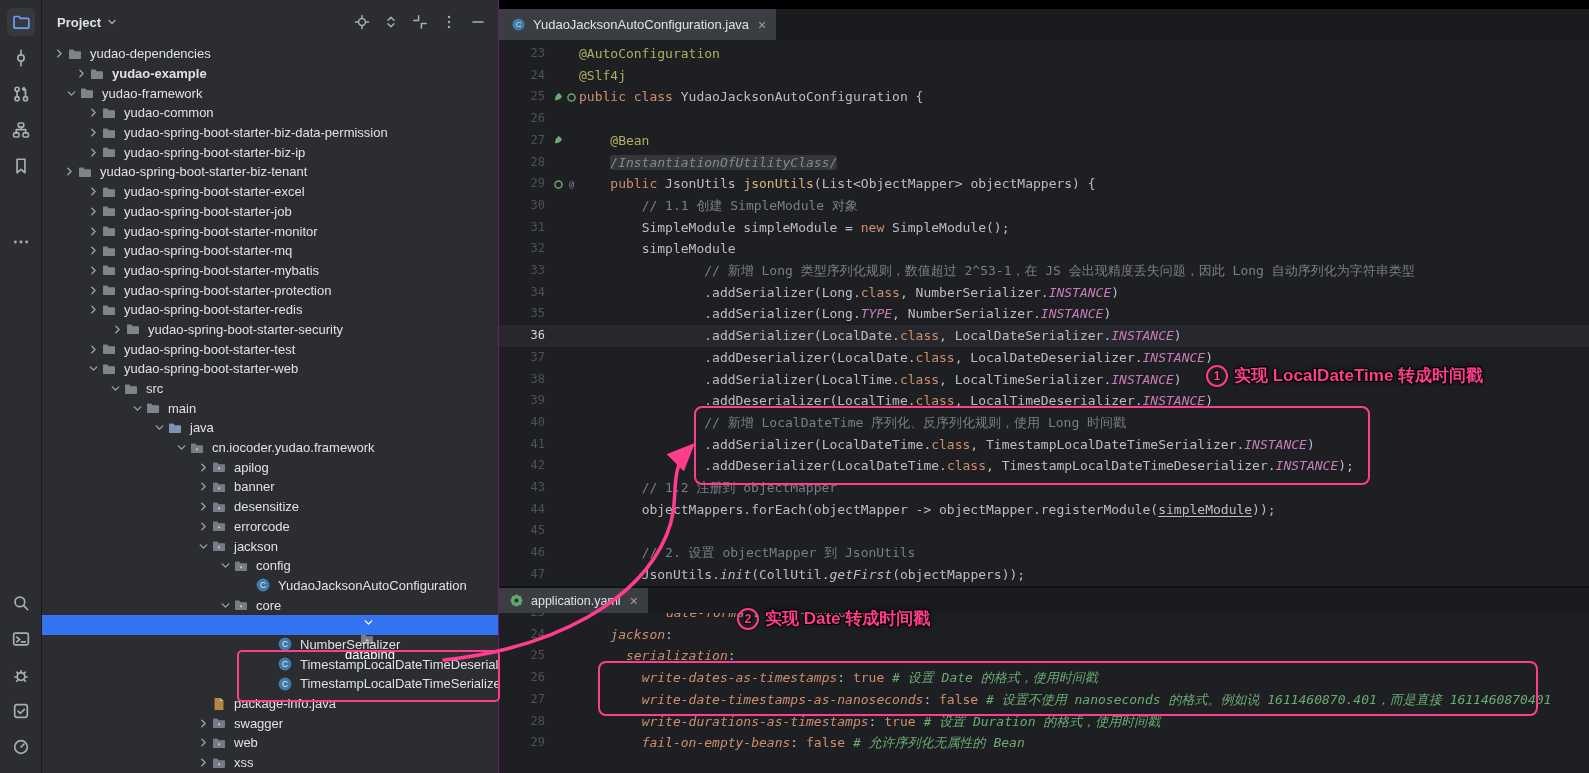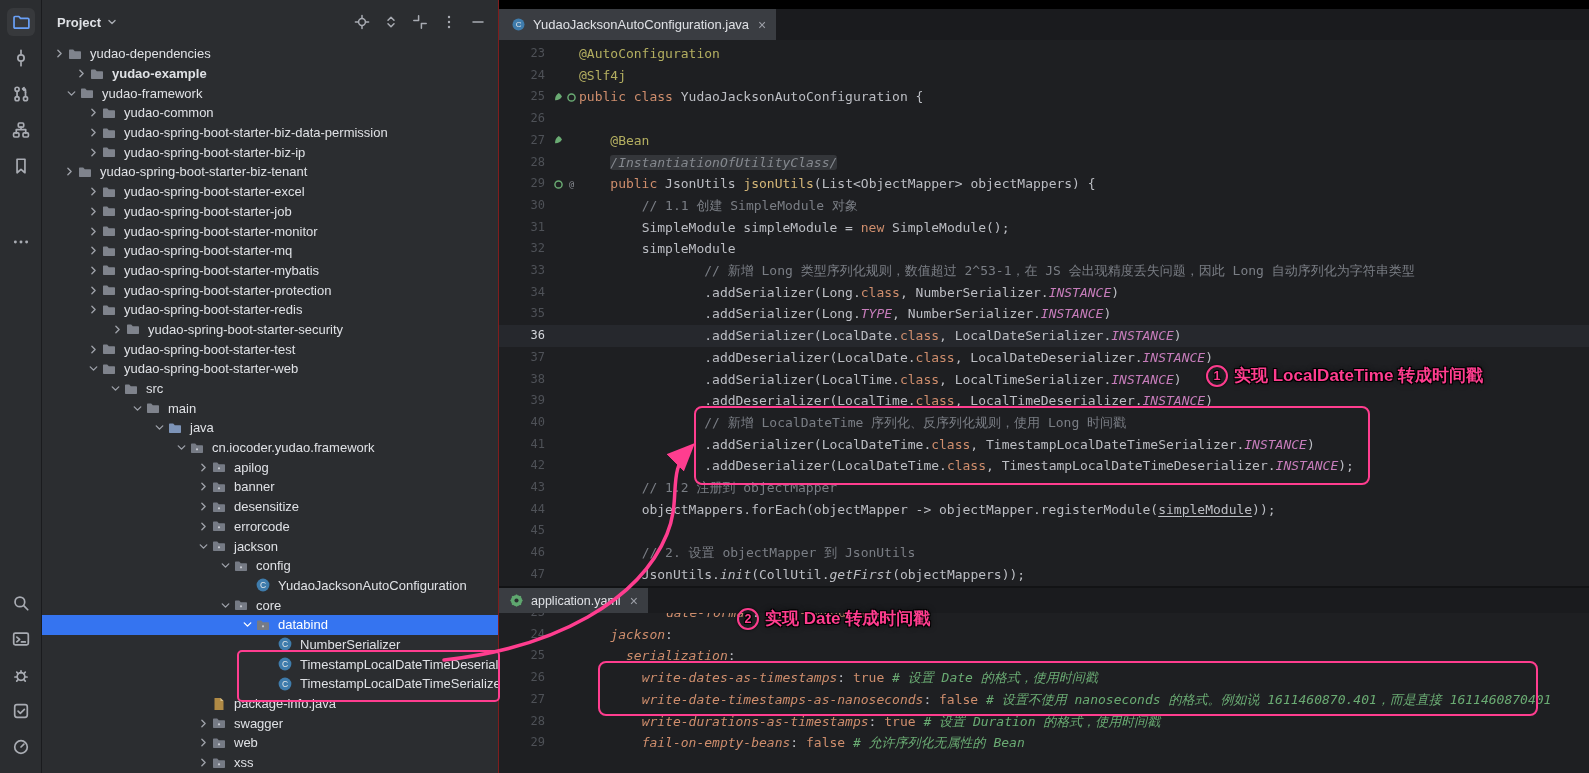--- a/index.html
+++ b/index.html
@@ -1,37 +1,37 @@
 <!DOCTYPE html>
 <html><head>
 <meta charset="utf-8">
 <style>
   html,body{margin:0;padding:0;background:#101114;}
-  .root{position:relative;width:1589px;height:773px;overflow:hidden;background:#7f1d1d;
+  .root{position:relative;width:1589px;height:773px;overflow:hidden;background:#701a75;
         font-family:"Liberation Sans",sans-serif;color:#dfe1e5;-webkit-font-smoothing:antialiased;}
   
   .activity{position:absolute;left:0;top:0;width:41px;height:100%;background:#2b2d30;
             border-right:1px solid #1a1b1e;display:flex;flex-direction:column;z-index:5;}
   .ab-top{display:flex;flex-direction:column;align-items:center;padding-top:4px;}
   .ab-bottom{margin-top:auto;display:flex;flex-direction:column;align-items:center;padding-bottom:8px;}
   .abbtn{width:28px;height:28px;display:flex;align-items:center;justify-content:center;border-radius:6px;margin:4px 0;cursor:pointer;}
   .abbtn svg{width:18px;height:18px;}
   .abactive{background:rgba(255,255,255,0.06);}
   
   .project{position:absolute;left:41px;top:0;width:457px;height:100%;background:#2b2d30;z-index:4;}
   .phead{height:44px;display:flex;align-items:center;padding-left:16px;}
   .ptitle{font-size:13px;font-weight:bold;color:#dfe1e5;}
   .pchev{margin-left:4px;display:inline-flex;}
   .pchev svg{width:14px;height:14px;}
   .phicons{margin-left:auto;display:flex;align-items:center;gap:13px;padding-right:12px;}
   .phbtn{display:inline-flex;cursor:pointer;}
   .phbtn svg{width:16px;height:16px;}
   .tree{position:absolute;top:44px;left:0;right:0;bottom:0;overflow:hidden;font-size:13px;}
   .trow{height:19.7px;display:flex;align-items:center;white-space:nowrap;cursor:pointer;}
-  .trow.sel{background:#3574f0;color:#fff;}
+  .trow.sel{background:#3574f0;color:#fff;flex-direction:column;}
   .chev{width:16px;height:16px;flex:none;display:inline-flex;align-items:center;justify-content:center;}
   .chev svg{width:13px;height:13px;}
   .chev.open svg{transform:rotate(90deg);}
   .trow.sel .chev svg path{stroke:#fff;}
   .ticn{width:20px;flex:none;display:inline-flex;align-items:center;}
   .ticn svg{width:16px;height:16px;}
   .tlabel{padding-left:3px;}
   
   .editors{position:absolute;left:499px;top:0;right:0;height:100%;background:#1e1f22;}
   .edtop{position:absolute;top:0;left:0;right:0;height:586px;overflow:hidden;background:#1e1f22;}

